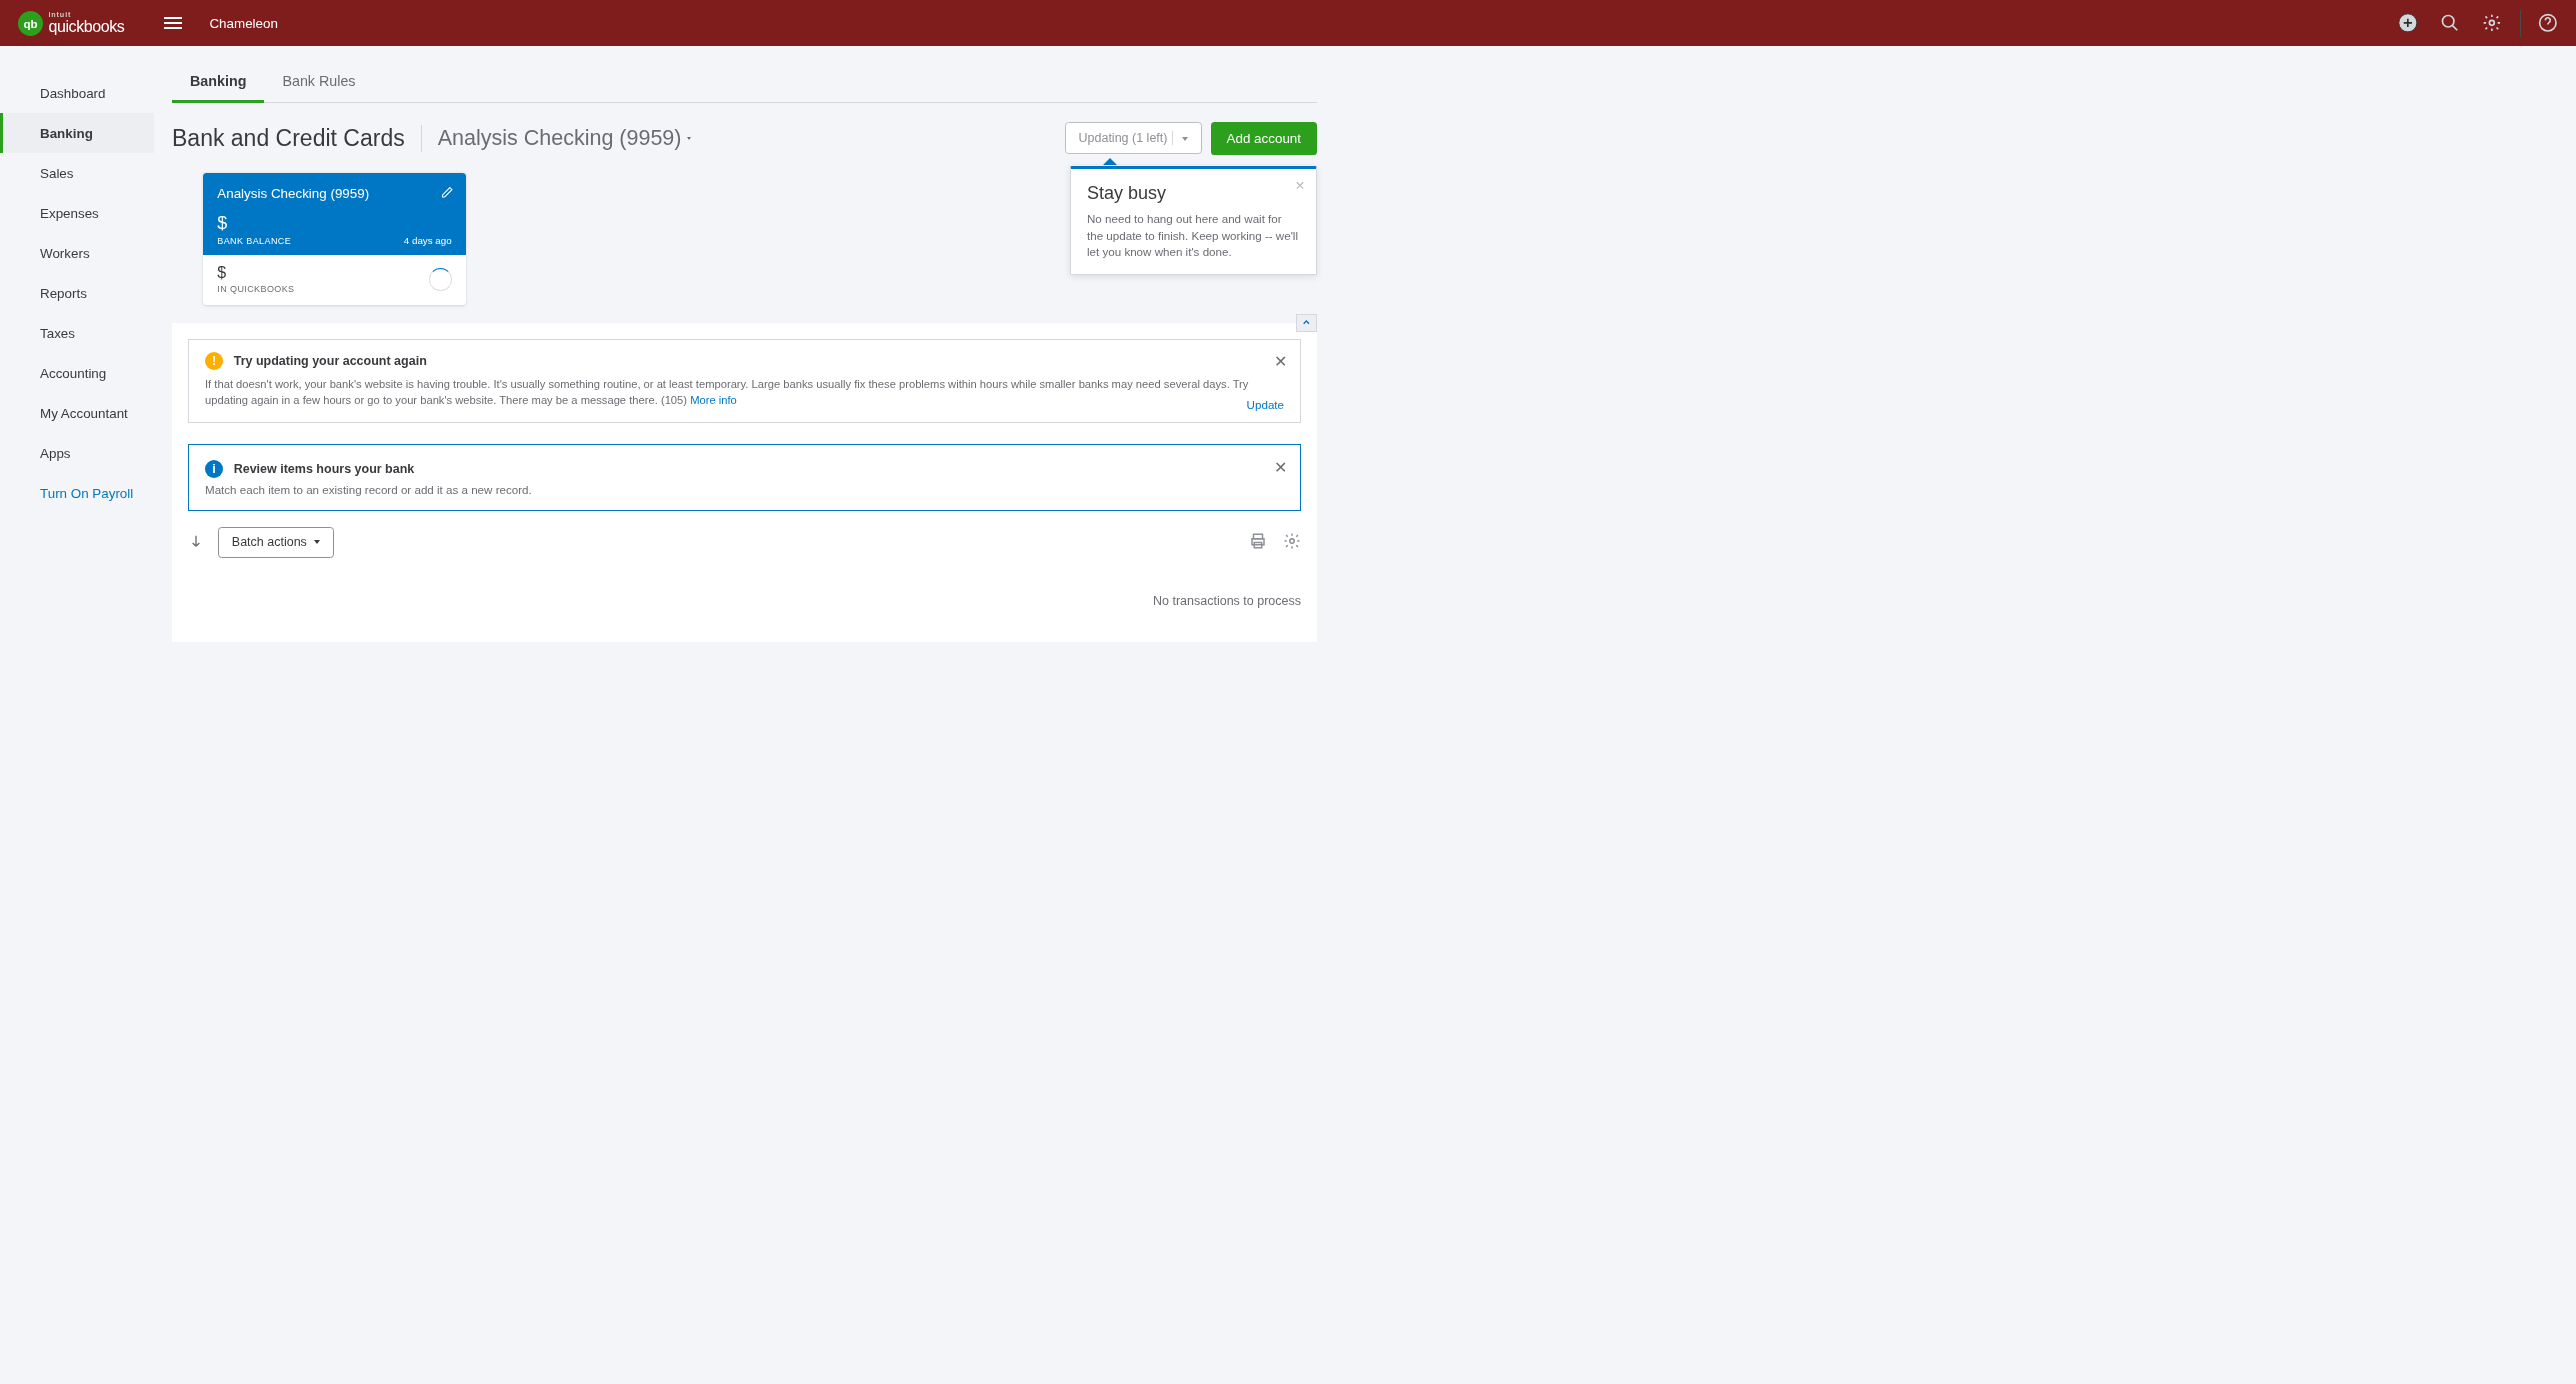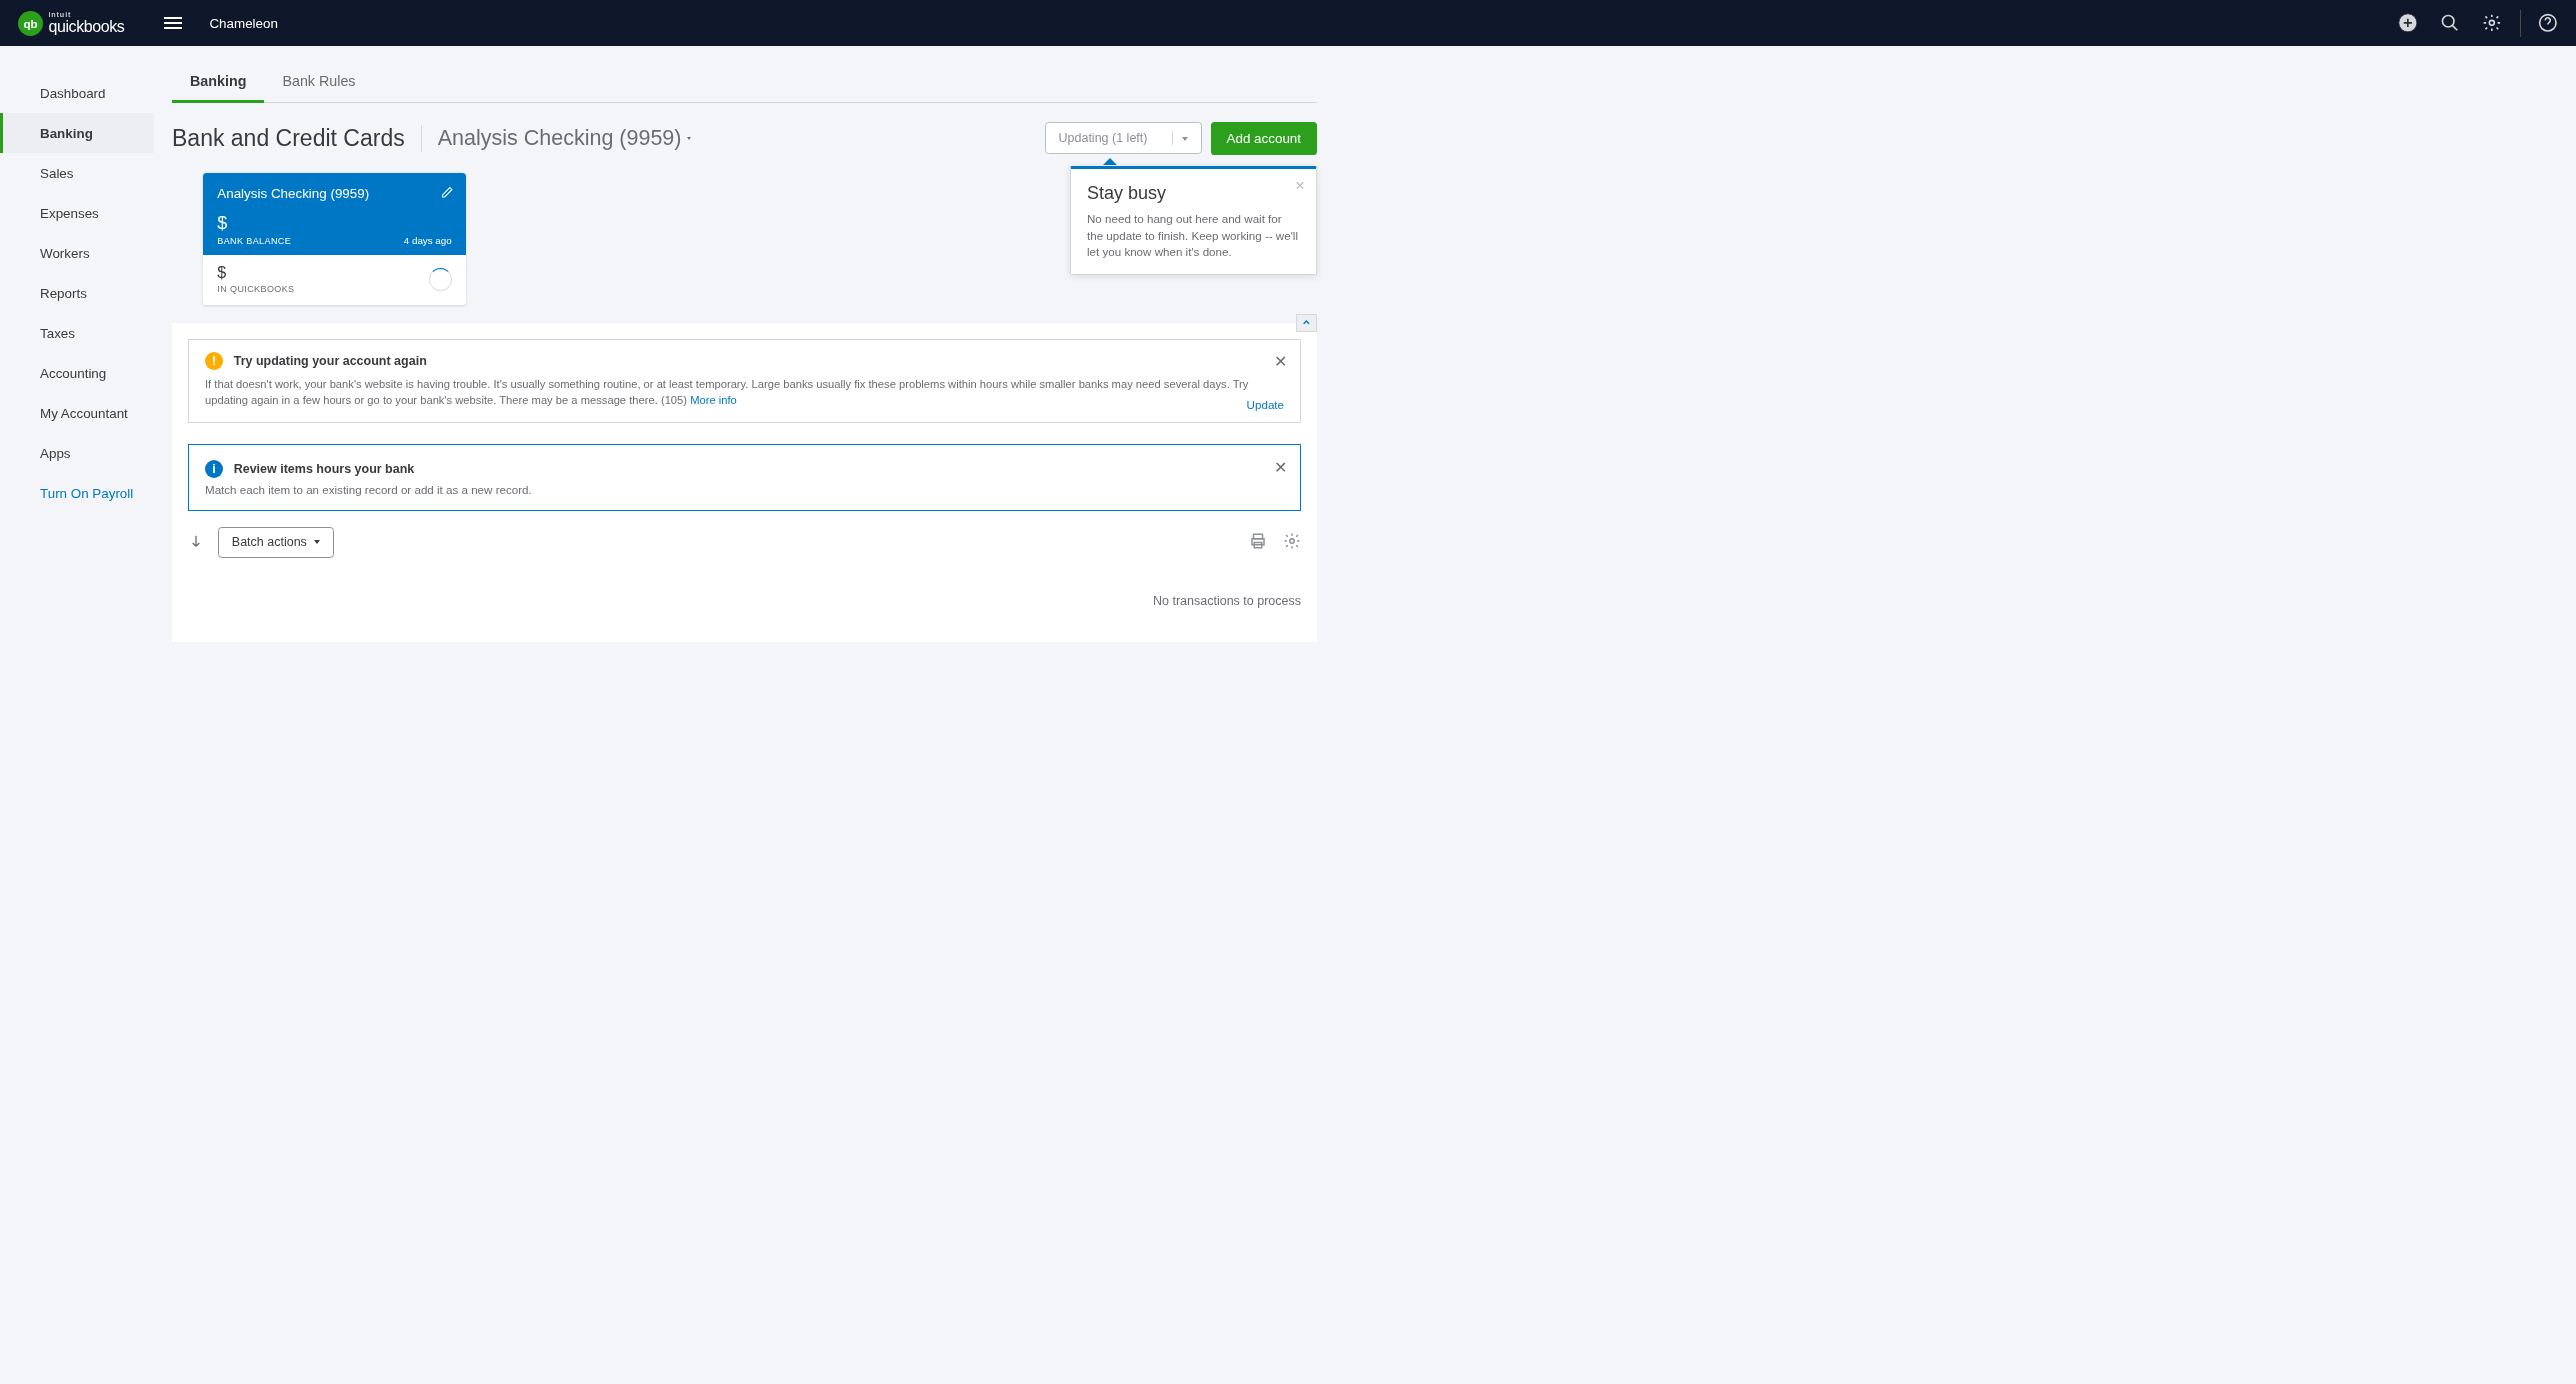--- a/index.html
+++ b/index.html
@@ -1,19 +1,19 @@
 <!DOCTYPE html>
 <html style="font-size:14.3px"><head>
 <meta charset="utf-8">
 <style>
 * { box-sizing: border-box; margin: 0; padding: 0; }
 body { font-family: -apple-system, BlinkMacSystemFont, "Segoe UI", Helvetica, Arial, sans-serif; background: #f4f5f8; color: #393a3d; font-size: 12.5px; }
 
 
-.topbar { background: #0f172a; height: 46px; display: flex; align-items: center; padding: 0 18px; color: #fff; }
+.topbar { background: #7f1d1d; height: 46px; display: flex; align-items: center; padding: 0 18px; color: #fff; }
 .logo-wrap { display:flex; align-items:center; gap:5.4px; }
 .logo-circle { width:25px; height:25px; background:#2ca01c; border-radius:50%; display:flex; align-items:center; justify-content:center; color:#fff; font-weight:bold; font-size:11.6px; }
 .logo-text { display:flex; flex-direction:column; line-height:1; }
 .logo-intuit { font-size:7.2px; letter-spacing:0.9px; color:#ccc; font-weight:bold;}
 .logo-qb { font-size:16px; font-weight:400; letter-spacing: -0.4px;}
 .hamburger { margin-left:40px; cursor:pointer; display:flex; flex-direction:column; gap:3.6px; }
 .hamburger span { width:18px; height:1.8px; background:#fff; display:block; }
 .company-name { margin-left:27px; font-size:13.4px; }
 .topbar-right { margin-left:auto; display:flex; align-items:center; gap:22.4px; }
 .top-icon { color:#d4d7dc; cursor:pointer; display:flex; align-items:center; justify-content:center;}
@@ -30,21 +30,21 @@
 
 .main { flex:1; padding:0 0 0 18px; max-width:1163px; }
 .tabs-row { display:flex; border-bottom:0.9px solid #d4d7dc; padding-top:18px;}
 .tab { padding:9px 18px 10.7px; font-size:14.3px; color:#6b6c72; cursor:pointer;}
 .tab.active { color:#393a3d; font-weight:600; border-bottom:3.6px solid #2ca01c; margin-bottom:-0.9px;}
 
 .page-header { display:flex; align-items:center; padding:19.7px 0 18px; position:relative;}
 .page-title { font-size:23px; font-weight:400; color:#393a3d; padding-right:16px; border-right:0.9px solid #d4d7dc;}
 .account-selector { font-size:21.5px; color:#6b6c72; padding-left:16px; display:flex; align-items:center; gap:5.4px; cursor:pointer;}
 .header-actions { margin-left:auto; display:flex; gap:9px; align-items:flex-start;}
-.btn-update { background:#fff; border:0.9px solid #babec5; color:#8d9096; padding:8px 12.5px; border-radius:3.6px; font-size:12.5px; display:flex; align-items:center; gap:21px;}
+.btn-update { background:#fff; border:0.9px solid #babec5; color:#8d9096; padding:8px 12.5px; border-radius:3.6px; font-size:12.5px; display:flex; align-items:center; gap:1px;}
 .btn-update .caret-sep { border-left:0.9px solid #d4d7dc; padding-left:9px; margin-left:3.6px;}
 .btn-add { background:#2ca01c; color:#fff; border:none; padding:9px 16px; border-radius:3.6px; font-size:13.4px; font-weight:500; cursor:pointer;}
 
 
 .account-cards { padding-left:31px; padding-bottom:18px;}
 .account-card { width:263px; border-radius:3.6px; overflow:hidden; box-shadow:0 0.9px 2.7px rgba(0,0,0,0.15); background:#fff;}
 .card-top { background:#0077c5; color:#fff; padding:12.5px 14.3px 9px; position:relative;}
 .card-name { font-size:13.4px; }
 .card-edit { position:absolute; top:12.5px; right:12.5px; }
 .card-balance-row { display:flex; justify-content:space-between; align-items:flex-end; margin-top:12.5px;}

